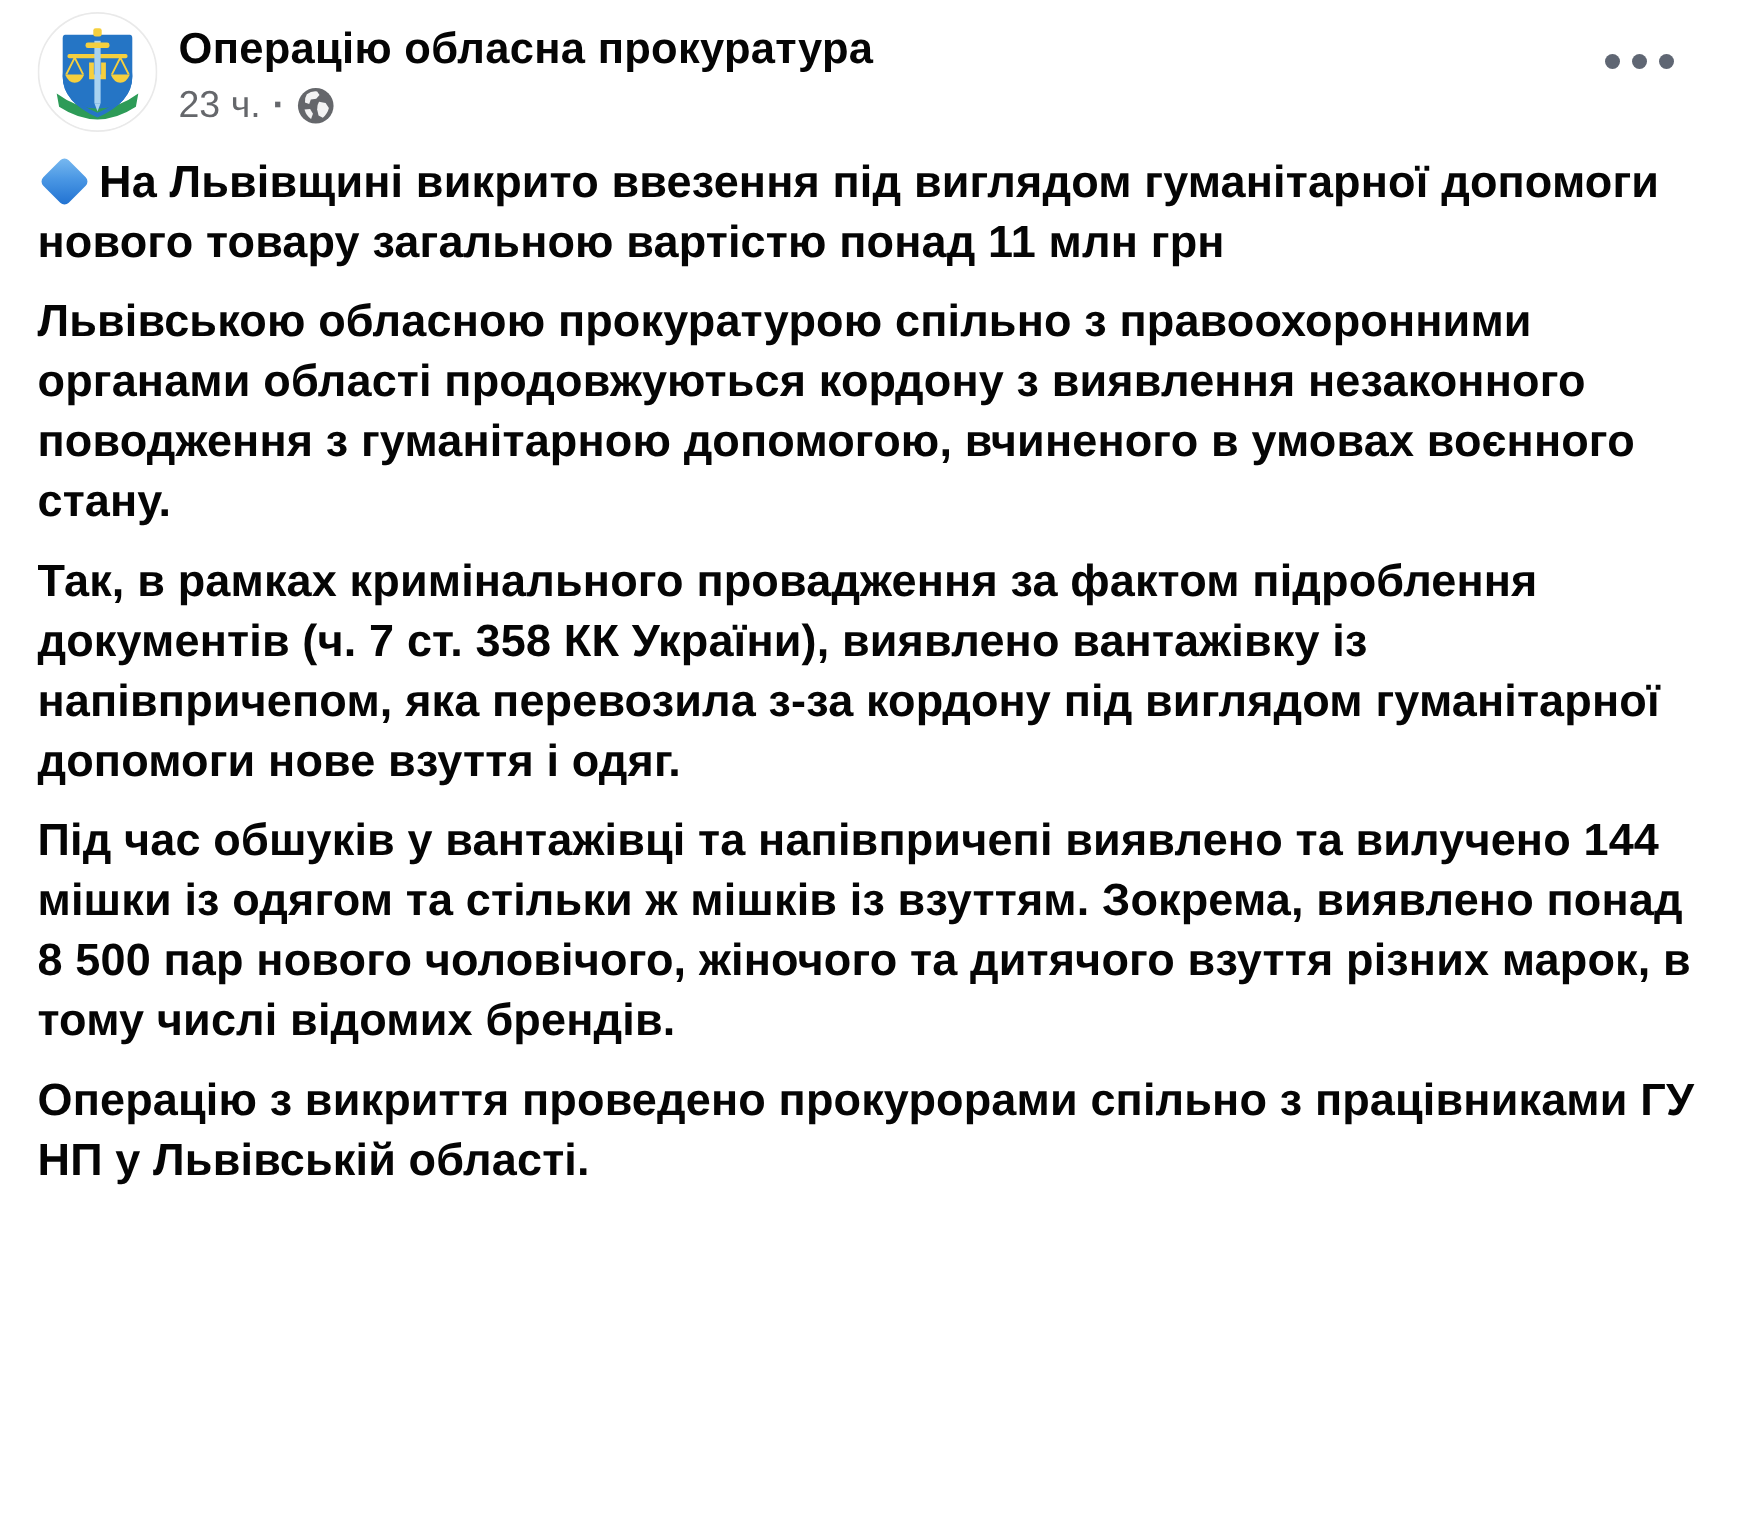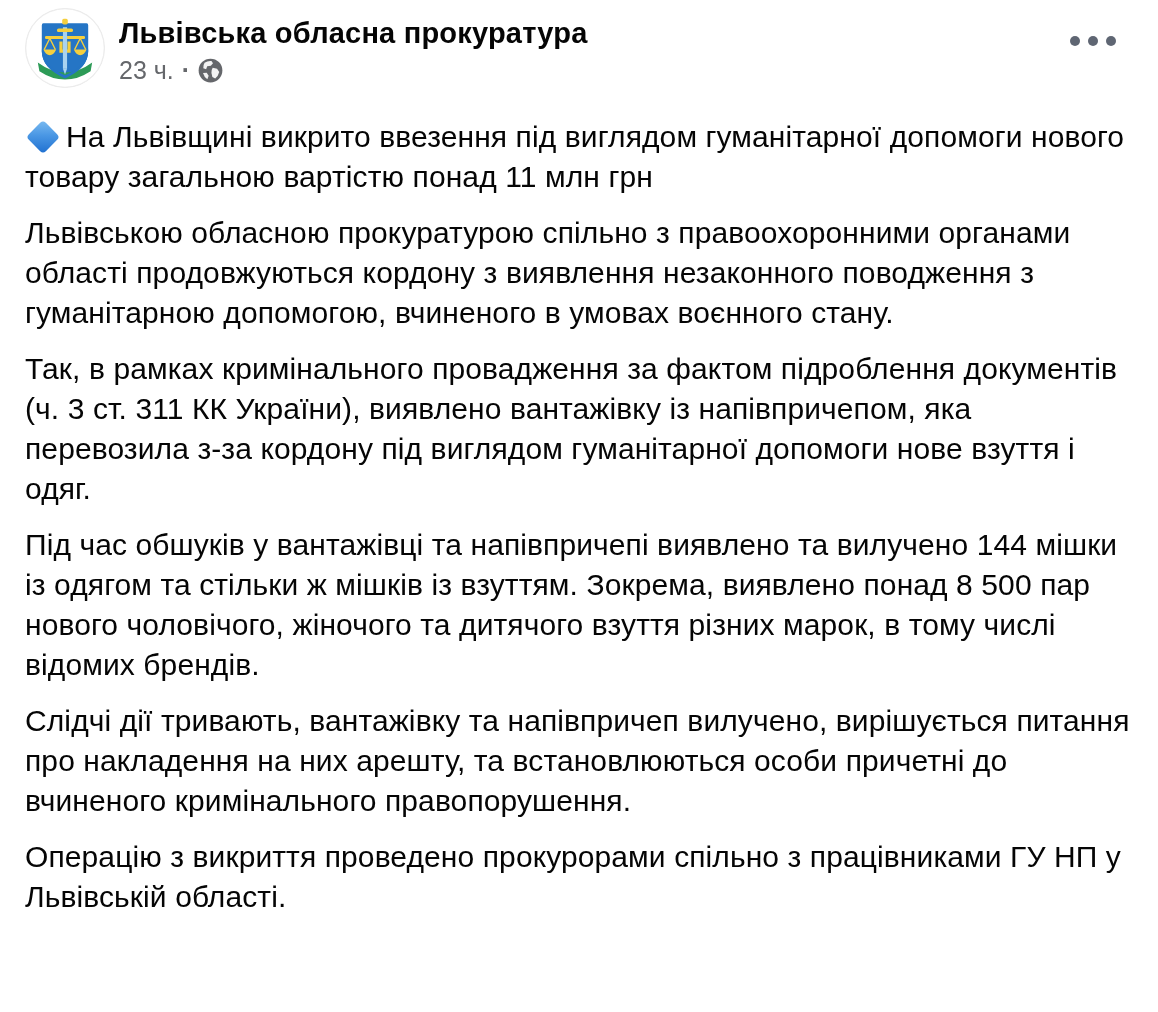--- a/index.html
+++ b/index.html
@@ -74,24 +74,25 @@
     height: 10px;
     border-radius: 50%;
     background: #5f6673;
     margin-left: 8px;
   }
   .dots i:first-child { margin-left: 0; }
   .post-content {
     padding: 13px 26px 0 25px;
   }
   .post-content p {
-    margin: 16px 0 13px 0;
+    margin: 1px 0 13px 0;
     font-size: 30px;
     line-height: 40px;
     letter-spacing: 0.1px;
+    font-weight: bold;
   }
   .diamond {
     display: inline-block;
     width: 24px;
     height: 24px;
     border-radius: 4px;
     background: linear-gradient(135deg, #7cbcf1 0%, #4a97e4 45%, #1e6fd0 100%);
     transform: rotate(45deg);
     margin: 0 11px 0 6px;
     vertical-align: -2px;
@@ -126,21 +127,21 @@
 
           <rect x="47.4" y="24" width="5.2" height="52" fill="#A9D3F0"></rect>
           <path d="M47.4,76 L52.6,76 L50,83 Z" fill="#A9D3F0"></path>
           <rect x="46.5" y="13.5" width="7" height="7" rx="2" fill="#F5CF3E"></rect>
           <rect x="40" y="25.5" width="20" height="4.6" rx="2" fill="#F5CF3E"></rect>
         </svg>
       </span>
     </div>
 
     <div class="header-meta">
-      <div class="page-name">Львівська обласна прокуратура</div>
+      <div class="page-name">Операцію обласна прокуратура</div>
       <div class="sub-line">
         <span>23 ч.</span>
         <span class="sep">·</span>
         <span class="globe-wrap">
           <svg viewBox="0 0 16 16" xmlns="http://www.w3.org/2000/svg">
             <circle cx="8" cy="8" r="7.6" fill="#65676B"></circle>
             <path d="M4.2,3.1 Q6.2,1.6 8.6,1.9 L9.6,3.4 L8.2,5.0 L5.9,5.3 L5.2,7.2 L3.4,6.6 Q3.3,4.4 4.2,3.1 Z" fill="#ffffff" opacity="0.92"></path>
             <path d="M9.4,6.3 L12.2,6.8 L13.6,9.0 Q13.0,11.6 11.0,13.1 L9.2,12.2 L8.6,9.6 Q8.6,7.4 9.4,6.3 Z" fill="#ffffff" opacity="0.92"></path>
             <path d="M3.2,9.6 L5.6,9.4 L6.8,11.4 L6.0,13.6 Q4.0,12.4 3.2,9.6 Z" fill="#ffffff" opacity="0.92"></path>
           </svg>
@@ -153,19 +154,18 @@
           <i></i>
           <i></i>
           <i></i>
         </span>
     </div>
   </div>
 
   <div class="post-content">
     <p><span class="diamond"></span><span>На Львівщині викрито ввезення під виглядом гуманітарної допомоги нового товару загальною вартістю понад 11 млн грн</span></p>
     <p>Львівською обласною прокуратурою спільно з правоохоронними органами області продовжуються кордону з виявлення незаконного поводження з гуманітарною допомогою, вчиненого в умовах воєнного стану.</p>
-    <p>Так, в рамках кримінального провадження за фактом підроблення документів (ч. 3 ст. 311 КК України), виявлено вантажівку із напівпричепом, яка перевозила з-за кордону під виглядом гуманітарної допомоги нове взуття і одяг.</p>
+    <p>Так, в рамках кримінального провадження за фактом підроблення документів (ч. 7 ст. 358 КК України), виявлено вантажівку із напівпричепом, яка перевозила з-за кордону під виглядом гуманітарної допомоги нове взуття і одяг.</p>
     <p>Під час обшуків у вантажівці та напівпричепі виявлено та вилучено 144 мішки із одягом та стільки ж мішків із взуттям. Зокрема,  виявлено понад 8 500 пар нового чоловічого, жіночого та дитячого взуття різних марок, в тому числі відомих брендів.</p>
-    <p>Слідчі дії тривають, вантажівку та напівпричеп вилучено, вирішується питання про накладення на них арешту, та встановлюються особи причетні до вчиненого кримінального правопорушення.</p>
     <p>Операцію з викриття проведено прокурорами спільно з працівниками ГУ НП у Львівській області.</p>
   </div>
 
 </div>
 
 </body></html>

